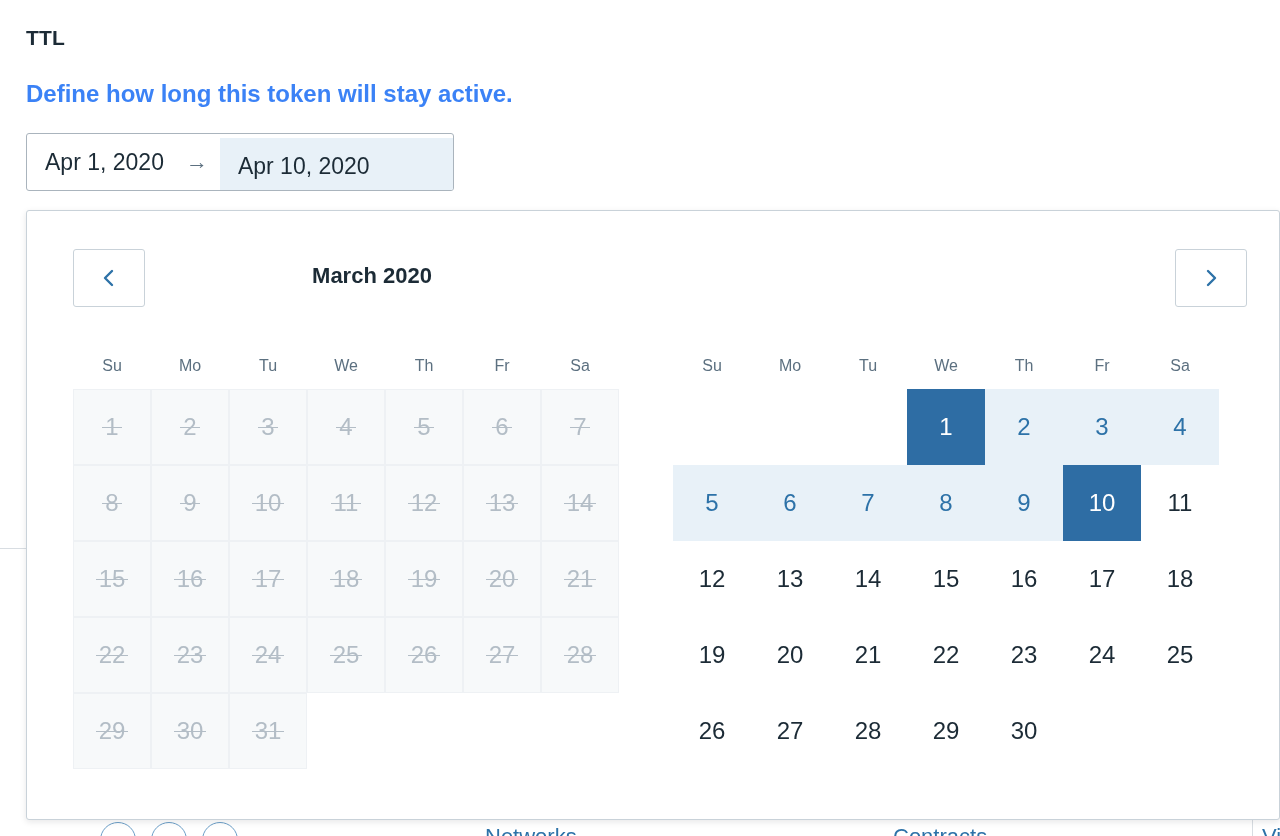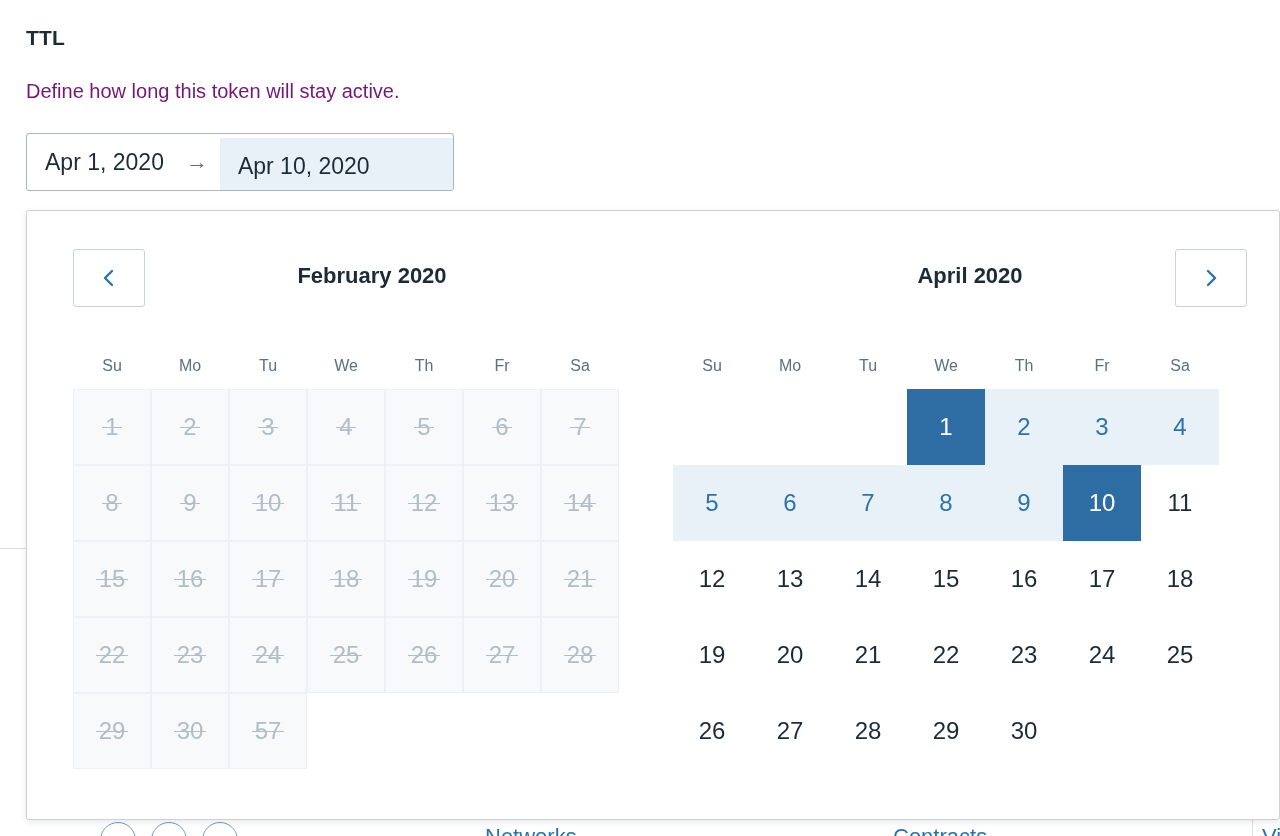--- a/index.html
+++ b/index.html
@@ -27,23 +27,23 @@
     font-size: 21px;
     font-weight: bold;
     color: #1c2b36;
     letter-spacing: 0.2px;
   }
 
   .ttl-desc {
     position: absolute;
     left: 26px;
     top: 80px;
-    font-size: 20px;
-    font-weight: 400;
-    color: #701a75;
+    font-size: 24px;
+    font-weight: 700;
+    color: #3b82f6;
     white-space: nowrap;
   }
 
   
   .range-input {
     position: absolute;
     left: 26px;
     top: 133px;
     width: 428px;
     height: 58px;
@@ -296,22 +296,21 @@
     </div>
 
     <div class="nav-btn nav-next">
       <span>
         <svg width="22" height="22" viewBox="0 0 22 22" aria-hidden="true">
           <path d="M8 4 L15 11 L8 18" fill="none" stroke="#2d72a8" stroke-width="2.4" stroke-linecap="round" stroke-linejoin="round"></path>
         </svg>
       </span>
     </div>
 
-    <div class="month-title month-title-left">February 2020</div>
-    <div class="month-title month-title-right">April 2020</div>
+    <div class="month-title month-title-left">March 2020</div>
 
     <div class="cal cal-left">
       <div class="weekdays">
         <div class="weekday">Su</div>
         <div class="weekday">Mo</div>
         <div class="weekday">Tu</div>
         <div class="weekday">We</div>
         <div class="weekday">Th</div>
         <div class="weekday">Fr</div>
         <div class="weekday">Sa</div>
@@ -401,21 +400,21 @@
           <div class="day disabled">
             <span class="num">28</span>
           </div>
           <div class="day disabled">
             <span class="num">29</span>
           </div>
           <div class="day disabled">
             <span class="num">30</span>
           </div>
           <div class="day disabled">
-            <span class="num">57</span>
+            <span class="num">31</span>
           </div>
           <div class="day empty"></div>
           <div class="day empty"></div>
           <div class="day empty"></div>
           <div class="day empty"></div>
         </div>
     </div>
 
     <div class="cal cal-right">
       <div class="weekdays">

